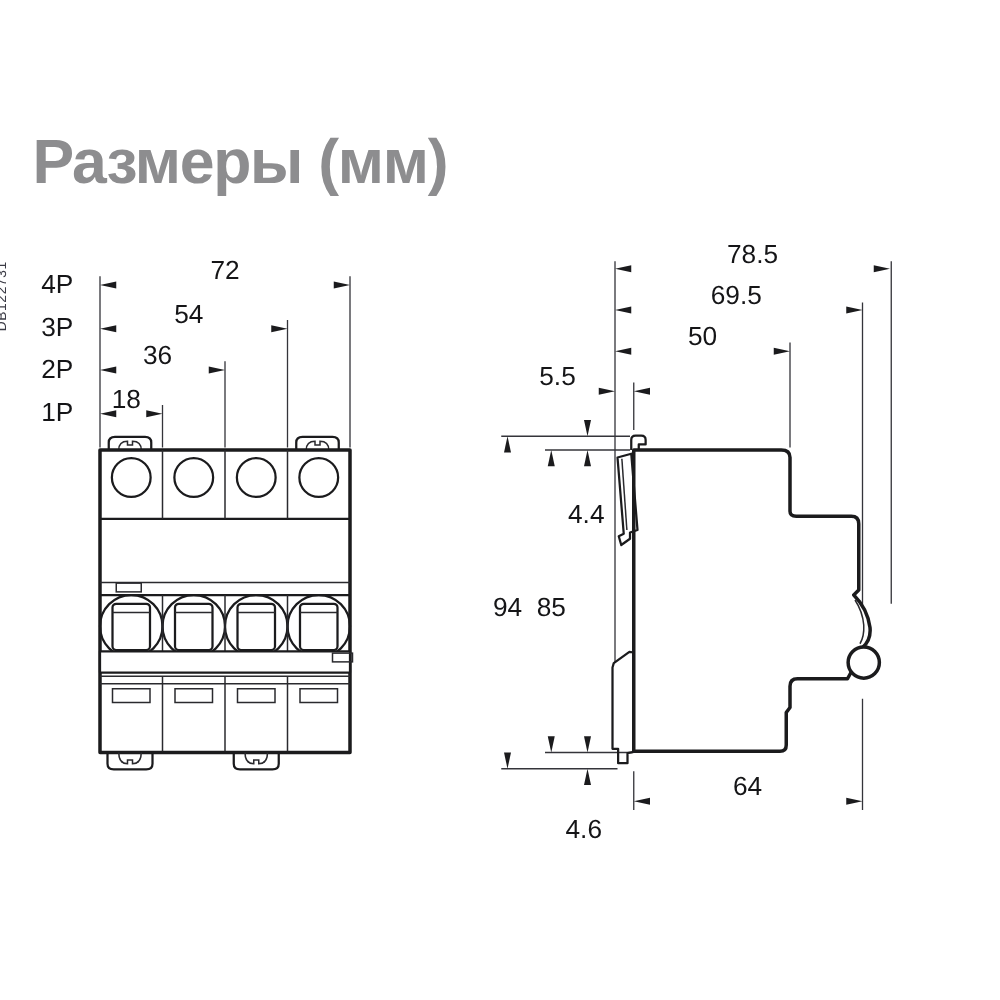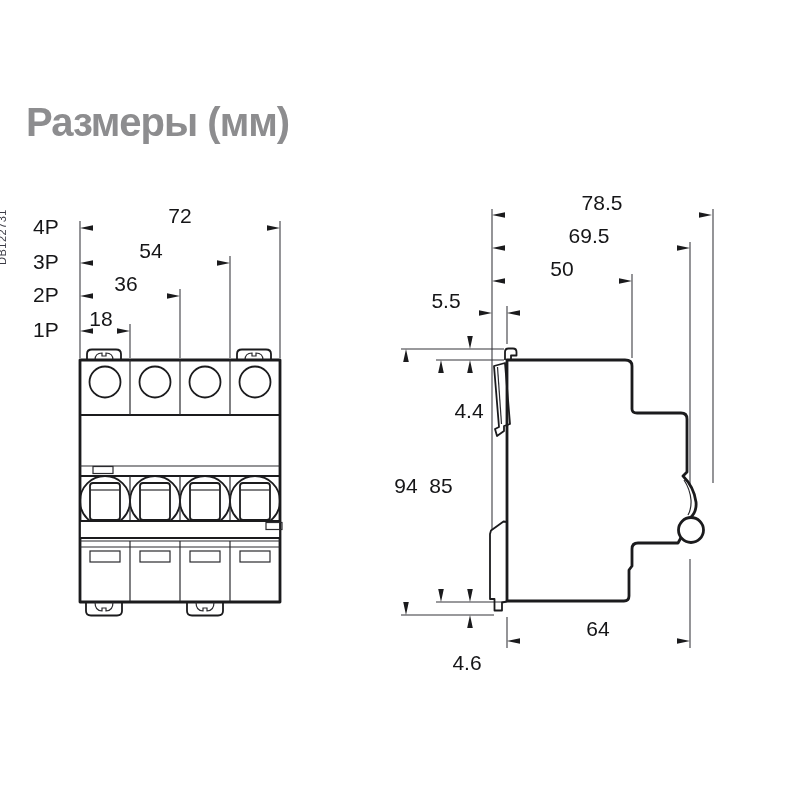--- a/index.html
+++ b/index.html
@@ -1,18 +1,18 @@
 <!DOCTYPE html>
 <html><head>
 <meta charset="utf-8">
 <style>
   html,body{margin:0;padding:0;background:#ffffff;}
   #canvas{position:relative;width:800px;height:800px;background:#ffffff;overflow:hidden;
           font-family:"Liberation Sans", sans-serif;}
-  #title{position:absolute;left:26px;top:100px;font-size:40px;font-weight:bold;
+  #title{position:absolute;left:26px;top:100px;font-size:50px;font-weight:bold;
          letter-spacing:-1px;color:#8d8d8f;white-space:nowrap;}
   #docref{position:absolute;left:-4px;top:265px;transform:rotate(-90deg);
           transform-origin:top left;font-size:11px;color:#3c3c46;letter-spacing:0.5px;
           white-space:nowrap;}
   svg{position:absolute;left:0;top:0;}
   .outl{stroke:#1b1b1d;stroke-width:2.8;fill:none;stroke-linejoin:round;stroke-linecap:round;}
   .outlw{stroke:#1b1b1d;stroke-width:2.8;fill:#ffffff;stroke-linejoin:round;}
   .med{stroke:#1b1b1d;stroke-width:1.8;fill:none;stroke-linejoin:round;}
   .medw{stroke:#1b1b1d;stroke-width:1.8;fill:#ffffff;stroke-linejoin:round;}
   .thin{stroke:#2a2a2e;stroke-width:1.2;fill:none;}

